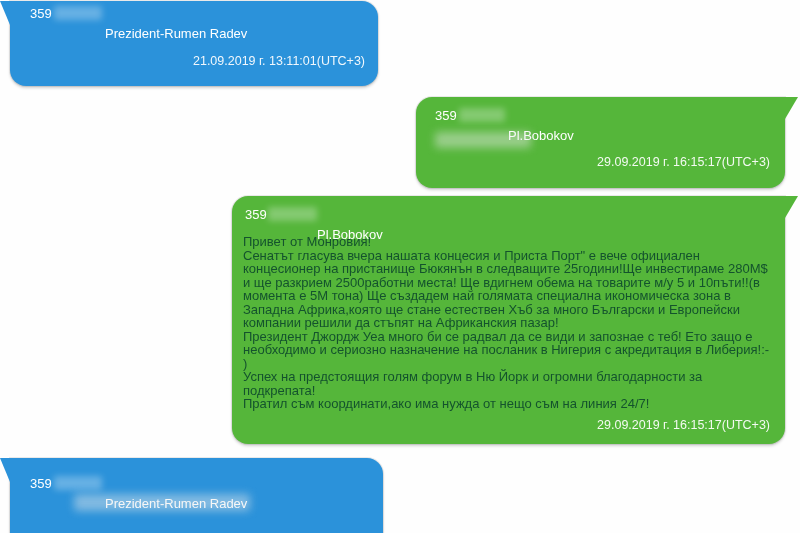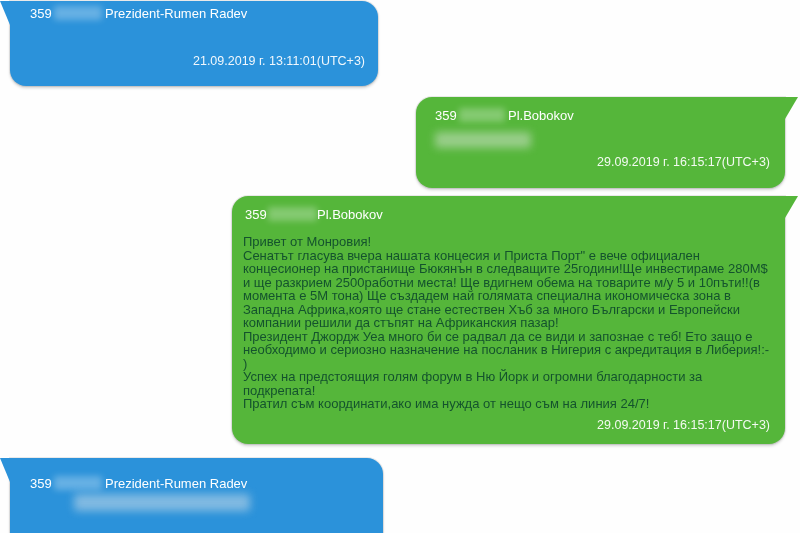--- a/index.html
+++ b/index.html
@@ -21,21 +21,21 @@
   .tail.left{
     left:-10px;width:10px;height:24px;background:#2b92da;
     clip-path:polygon(0 0,100% 0,100% 100%);
   }
   .tail.right{
     right:-13px;width:13px;height:22px;background:#55b63a;
     clip-path:polygon(0 0,100% 0,0 100%);
   }
   .hdr{position:absolute;font-size:13px;line-height:14px;white-space:nowrap;}
   .prefix{position:absolute;}
-  .name{position:absolute;}
+  .name{position:absolute;margin-top:20px;}
   .blurchip{
     position:absolute;height:14px;border-radius:2px;
     background:rgba(255,255,255,0.28);
     filter:blur(3px);
   }
   .smudge{
     position:absolute;border-radius:3px;
     background:rgba(235,235,235,0.45);
     filter:blur(4px);
   }

